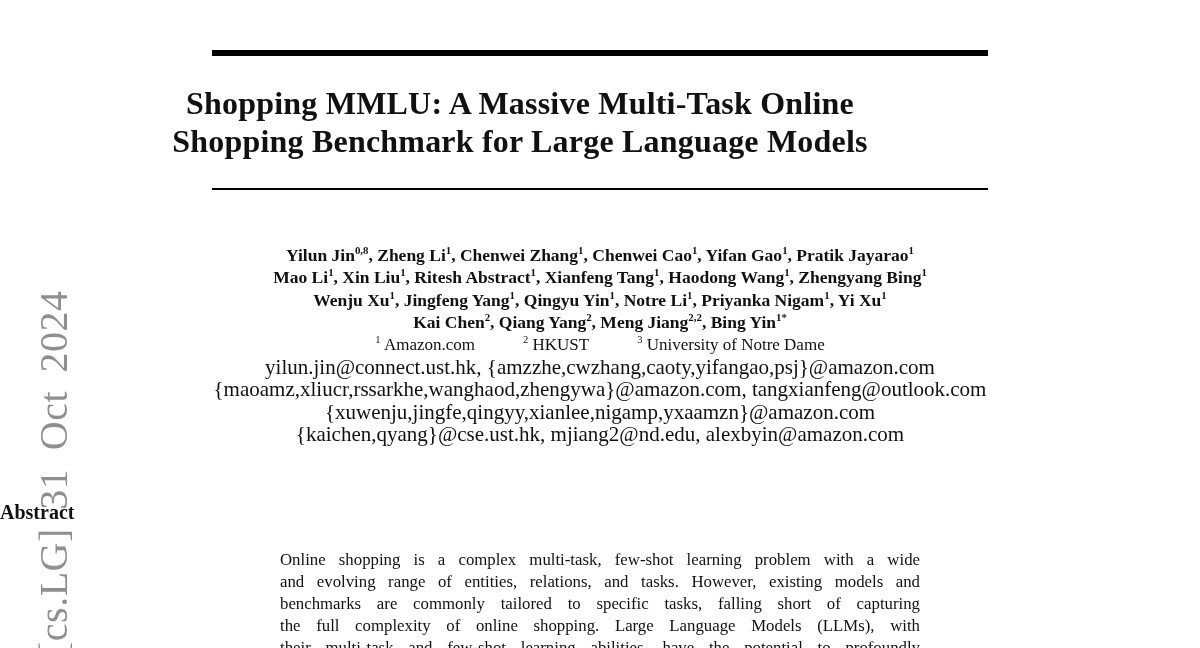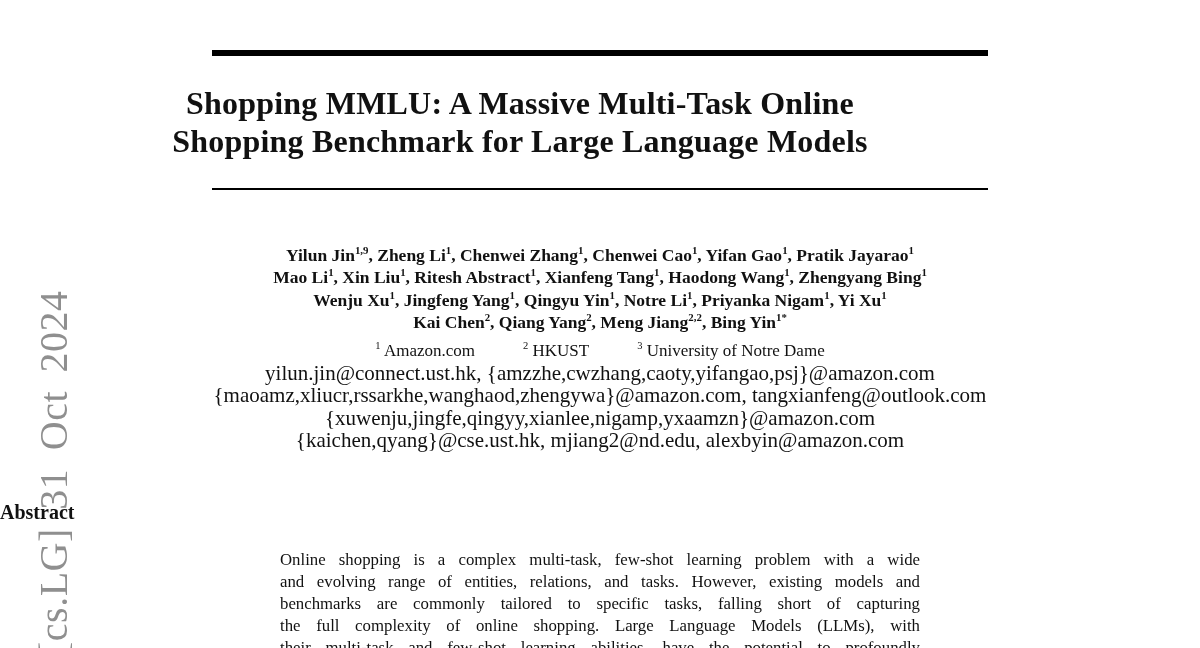--- a/index.html
+++ b/index.html
@@ -32,21 +32,21 @@
     text-align: center;
     font-size: 17.5px;
     line-height: 22.4px;
   }
   .author-line { font-weight: bold; }
   sup {
     font-size: 0.62em;
     line-height: 0;
     vertical-align: super;
   }
-  .affiliation-line { font-weight: normal; font-size: 17px; margin-top: 6px; }
+  .affiliation-line { font-weight: normal; font-size: 17px; }
   .affil { margin: 0 24px; }
   .email-lines { font-size: 21px; font-weight: normal; }
   .abstract-heading {
     position: absolute; left: 0; top: 501px; width: 1200px;
     text-align: left;
     font-weight: bold;
     font-size: 20px;
   }
   .abstract-body {
     position: absolute; left: 280px; top: 549px;
@@ -80,21 +80,21 @@
 
 <div class="paper-title">
   <div>Shopping MMLU: A Massive Multi-Task Online</div>
   <div>Shopping Benchmark for Large Language Models</div>
 </div>
 
 <div class="rule-thin" style="background: rgb(0, 0, 0);"></div>
 
 <div class="author-block">
   <div>
-      <div class="author-line"><span>Yilun Jin</span><sup>1,9</sup>, <span>Zheng Li</span><sup>1</sup>, <span>Chenwei Zhang</span><sup>1</sup>, <span>Chenwei Cao</span><sup>1</sup>, <span>Yifan Gao</span><sup>1</sup>, <span>Pratik Jayarao</span><sup>1</sup></div>
+      <div class="author-line"><span>Yilun Jin</span><sup>0,8</sup>, <span>Zheng Li</span><sup>1</sup>, <span>Chenwei Zhang</span><sup>1</sup>, <span>Chenwei Cao</span><sup>1</sup>, <span>Yifan Gao</span><sup>1</sup>, <span>Pratik Jayarao</span><sup>1</sup></div>
       <div class="author-line"><span>Mao Li</span><sup>1</sup>, <span>Xin Liu</span><sup>1</sup>, <span>Ritesh Abstract</span><sup>1</sup>, <span>Xianfeng Tang</span><sup>1</sup>, <span>Haodong Wang</span><sup>1</sup>, <span>Zhengyang Bing</span><sup>1</sup></div>
       <div class="author-line"><span>Wenju Xu</span><sup>1</sup>, <span>Jingfeng Yang</span><sup>1</sup>, <span>Qingyu Yin</span><sup>1</sup>, <span>Notre Li</span><sup>1</sup>, <span>Priyanka Nigam</span><sup>1</sup>, <span>Yi Xu</span><sup>1</sup></div>
       <div class="author-line"><span>Kai Chen</span><sup>2</sup>, <span>Qiang Yang</span><sup>2</sup>, <span>Meng Jiang</span><sup>2,2</sup>, <span>Bing Yin</span><sup>1*</sup></div>
     </div>
   <div class="affiliation-line"><span class="affil"><sup>1</sup> Amazon.com</span><span class="affil"><sup>2</sup> HKUST</span><span class="affil"><sup>3</sup> University of Notre Dame</span></div>
   <div class="email-lines">
       <div>yilun.jin@connect.ust.hk, {amzzhe,cwzhang,caoty,yifangao,psj}@amazon.com</div>
       <div>{maoamz,xliucr,rssarkhe,wanghaod,zhengywa}@amazon.com, tangxianfeng@outlook.com</div>
       <div>{xuwenju,jingfe,qingyy,xianlee,nigamp,yxaamzn}@amazon.com</div>
       <div>{kaichen,qyang}@cse.ust.hk, mjiang2@nd.edu, alexbyin@amazon.com</div>

